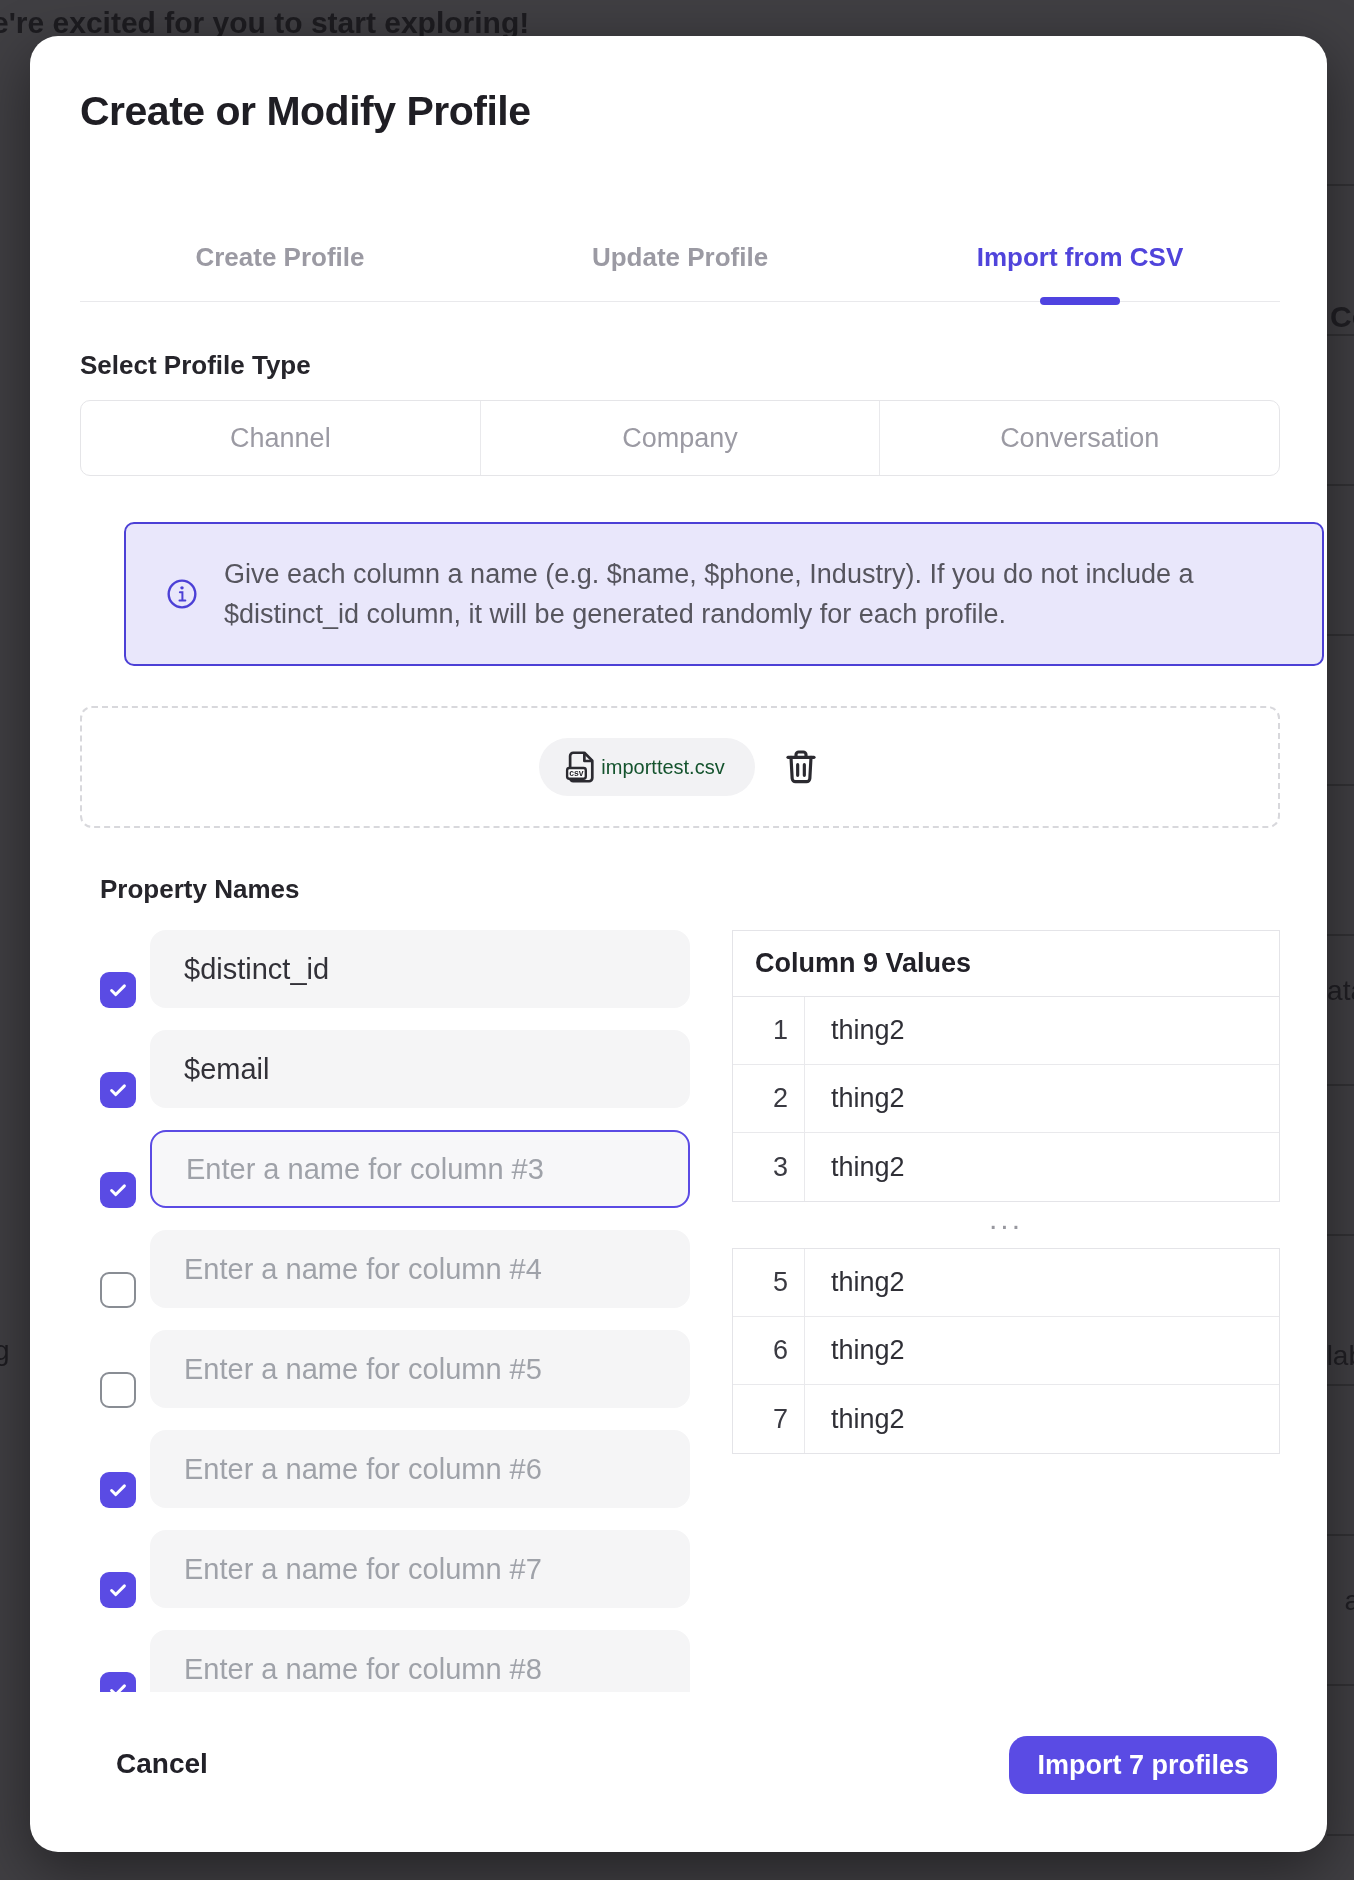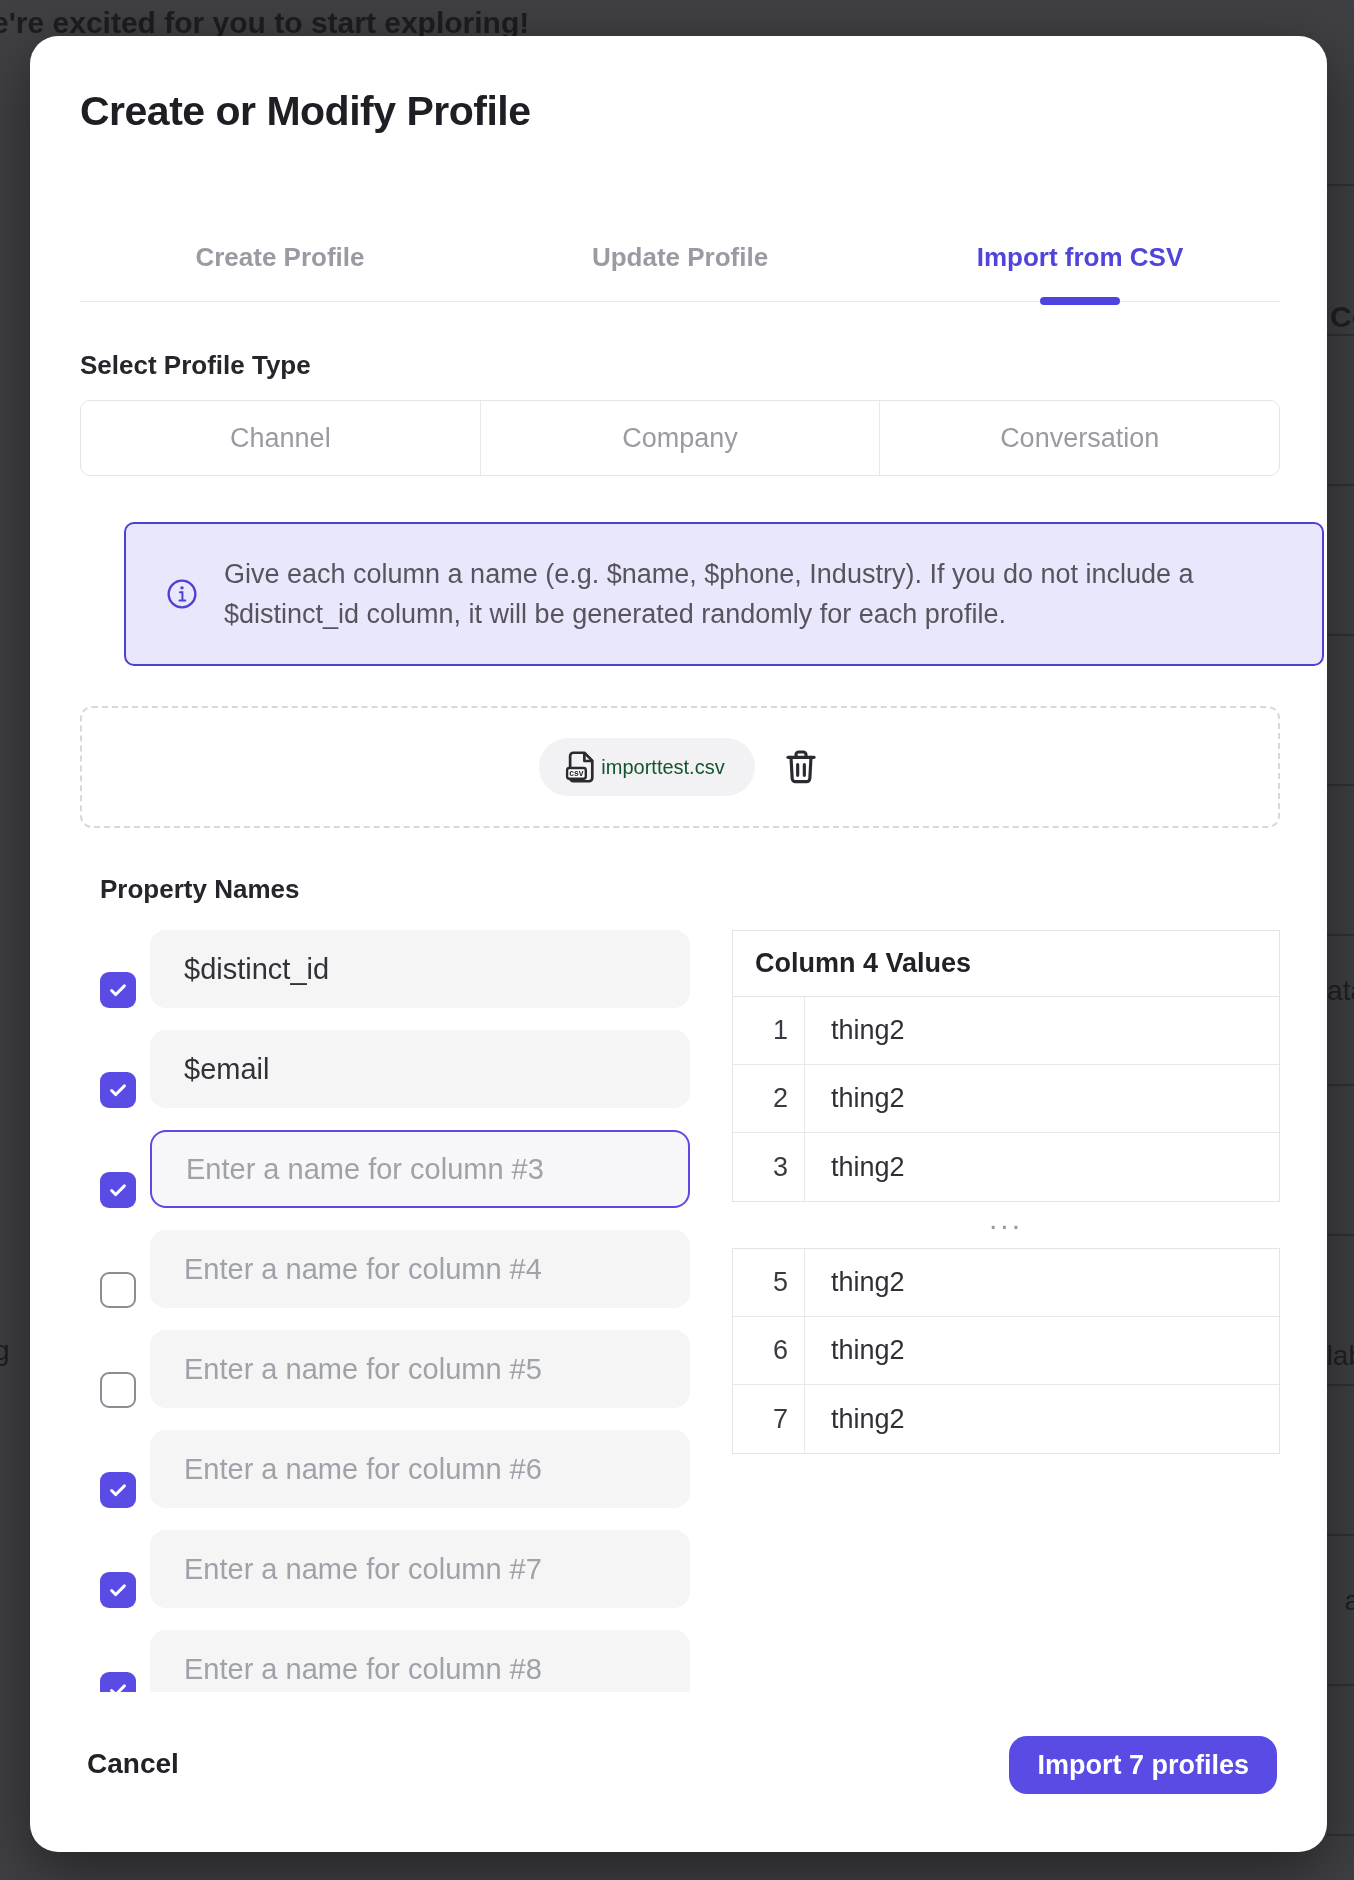--- a/index.html
+++ b/index.html
@@ -119,21 +119,21 @@
   .prow:last-child { border-bottom:none; }
   .pnum {
     display:flex; align-items:center; justify-content:flex-end; padding-right:16px;
     font-size:27px; color:#3a3a42; border-right:1px solid #e9e9ec;
   }
   .pval { display:flex; align-items:center; padding-left:26px; font-size:27px; color:#2f2f36; }
   .dots { height:46px; display:flex; align-items:center; justify-content:center;
           font-size:30px; letter-spacing:3px; color:#98989f; line-height:0; padding-bottom:12px;}
   
   .cancel-btn {
-    position:absolute; left:57px; top:1712px; background:none; border:none;
+    position:absolute; left:86px; top:1712px; background:none; border:none;
     font-size:28px; font-weight:600; color:#222128; cursor:pointer;
     font-family:"Liberation Sans", sans-serif;
   }
   .import-btn {
     position:absolute; right:50px; top:1700px; height:58px; padding:0 28px;
     background:#5a4be4; color:#fff; border:none; border-radius:18px;
     font-size:27px; font-weight:600; cursor:pointer;
     font-family:"Liberation Sans", sans-serif;
   }
 </style>
@@ -264,21 +264,21 @@
               <path d="M5 12.5l4.6 4.5L19 7.5"></path>
             </svg>
         </div>
         <input class="prop-input" placeholder="Enter a name for column #8" style="">
       </div>
 
     </div>
 
     <div class="right-col">
       <div class="ptable">
-        <div class="ptable-header">Column 4 Values</div>
+        <div class="ptable-header">Column 9 Values</div>
         <div class="prow">
           <div class="pnum">1</div>
           <div class="pval">thing2</div>
         </div>
         <div class="prow">
           <div class="pnum">2</div>
           <div class="pval">thing2</div>
         </div>
         <div class="prow">
           <div class="pnum">3</div>

